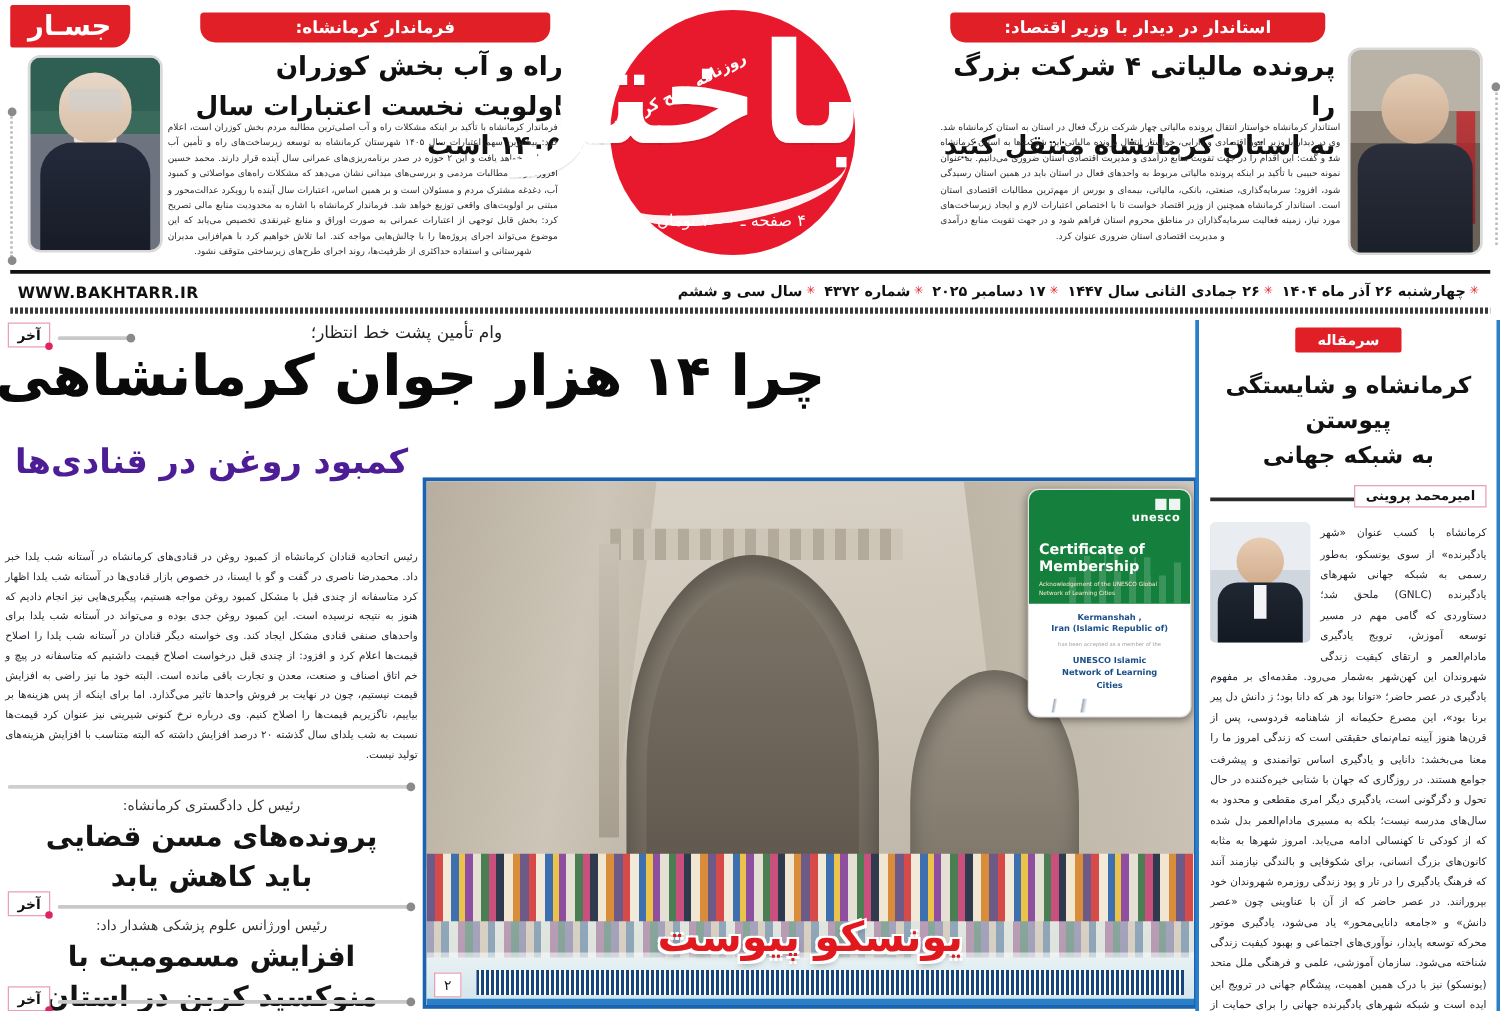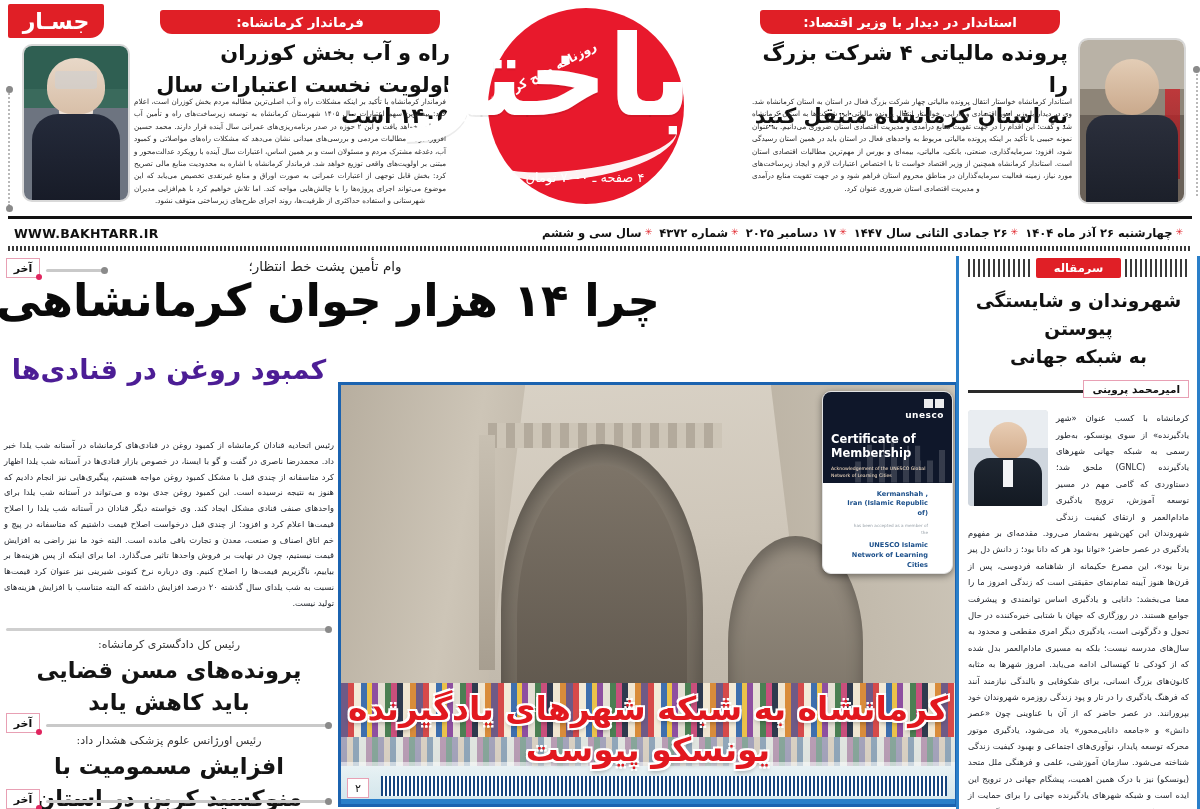--- a/index.html
+++ b/index.html
@@ -217,33 +217,33 @@
        #9e5f86 25px 31px,#466f57 31px 37px);filter:blur(.6px);}
   .reflect{position:absolute;left:0;bottom:0;width:100%;height:10%;
      background:linear-gradient(rgba(255,255,255,.55),rgba(210,230,236,.9));}
 
   
   .cert {
     position:absolute; left:481px; top:6px; width:131px; height:183px;
     background:#fff; border-radius:9px; box-shadow:0 2px 7px rgba(0,0,0,.45);
     overflow:hidden; border:1px solid #e2e2e2;
   }
-  .cert-top { position:relative; background:#0f172a; height:50%; padding:7px 8px; }
+  .cert-top { position:relative; background:#15803d; height:50%; padding:7px 8px; }
   .cert-logo { color:#fff; font-size:9px; font-weight:bold; letter-spacing:.5px; }
   .cert-logo .boxes{display:flex;gap:2px;margin-bottom:2px;}
   .cert-logo .boxes span{display:block;width:9px;height:9px;background:#fff;opacity:.92;}
   .cert-title { color:#fff; font-size:11.5px; font-weight:bold; line-height:1.25;
     margin-top:12px; direction:ltr; text-align:left; }
   .cert-sub { color:#ffe6c9; font-size:4.6px; line-height:1.5; margin-top:5px;
     direction:ltr; text-align:left; }
   .cert-skyline{position:absolute;right:4px;bottom:0;width:72%;height:58%;
     background:repeating-linear-gradient(90deg,rgba(255,255,255,.16) 0 6px,rgba(0,0,0,0) 6px 12px);
     clip-path:polygon(0 60%,8% 60%,8% 28%,18% 28%,18% 48%,30% 48%,30% 16%,42% 16%,42% 52%,
       56% 52%,56% 30%,70% 30%,70% 58%,84% 58%,84% 38%,100% 38%,100% 100%,0 100%);}
-  .cert-body { padding:7px 24px; direction:ltr; text-align:right; }
+  .cert-body { padding:7px 8px; direction:ltr; text-align:center; }
   .cert-city { color:#1b4f8a; font-size:6.6px; font-weight:bold; line-height:1.5; }
   .cert-note { color:#9aa3ab; font-size:4.2px; line-height:1.6; margin:4px 0 3px; }
   .cert-net  { color:#1b4f8a; font-size:6.6px; font-weight:bold; line-height:1.55; }
   .cert-sign { margin-top:5px; height:11px;
      background:linear-gradient(100deg,transparent 10%,#8899aa 11%,transparent 13%,
      transparent 30%,#8899aa 31%,transparent 34%); opacity:.8; }
 
   
   .overlay-cap {
     position:absolute; left:0; right:0; bottom:34px; text-align:center;
@@ -265,21 +265,21 @@
   }
   .blue-foot { position:absolute; left:0; right:0; bottom:0; height:5px; background:#2a7fc9; }
 
   
   .sidebar {
     position:absolute; left:962px; top:0; width:238px; height:553px;
     border-right:3px solid #2a7fc9; padding:0 8px 0 6px;
   }
   .side-sep { position:absolute; left:-6px; top:0; width:3px; height:553px; background:#2a7fc9; }
 
-  .edit-badge-row { display:flex; align-items:center; gap:4px; margin-top:2px; }
+  .edit-badge-row { display:flex; align-items:center; gap:4px; margin-top:2px;flex-direction:column; }
   .hatch { flex:1; height:18px;
      background:repeating-linear-gradient(90deg,#3a3a3a 0 2px,#fff 2px 5px); }
   .edit-badge {
     background:#e01f26; color:#fff; font-size:11.5px; font-weight:bold;
     padding:3px 18px; border-radius:2px;
   }
   .edit-title {
     margin-top:9px; text-align:center; font-size:18.5px; font-weight:bold;
     color:#121212; line-height:1.5;
   }
@@ -433,41 +433,40 @@
             <div class="cert-note">has been accepted as a member of the</div>
             <div class="cert-net">UNESCO Islamic</div>
             <div class="cert-net">Network of Learning</div>
             <div class="cert-net">Cities</div>
             <div class="cert-sign"></div>
           </div>
 
         </div>
 
         <div class="overlay-cap">
-          <div>کرمانشاه به شبکه شهرهای یادگیرنده</div>
           <div>یونسکو پیوست</div>
         </div>
 
         <div class="barcode-strip"></div>
         <div class="pagebadge">۲</div>
         <div class="blue-foot"></div>
       </div>
     </div>
 
     <div class="sidebar">
       <div class="side-sep"></div>
 
       <div class="edit-badge-row">
         <div class="hatch"></div>
         <div class="edit-badge">سرمقاله</div>
         <div class="hatch"></div>
       </div>
 
       <div class="edit-title">
-        <div>شهروندان و شایستگی پیوستن</div>
+        <div>کرمانشاه و شایستگی پیوستن</div>
         <div>به شبکه جهانی</div>
       </div>
 
       <div class="author-row">
         <div class="author-line"></div>
         <div class="author-box">امیرمحمد پروینی</div>
       </div>
 
       <div class="edit-body">
         <div class="author-photo">

